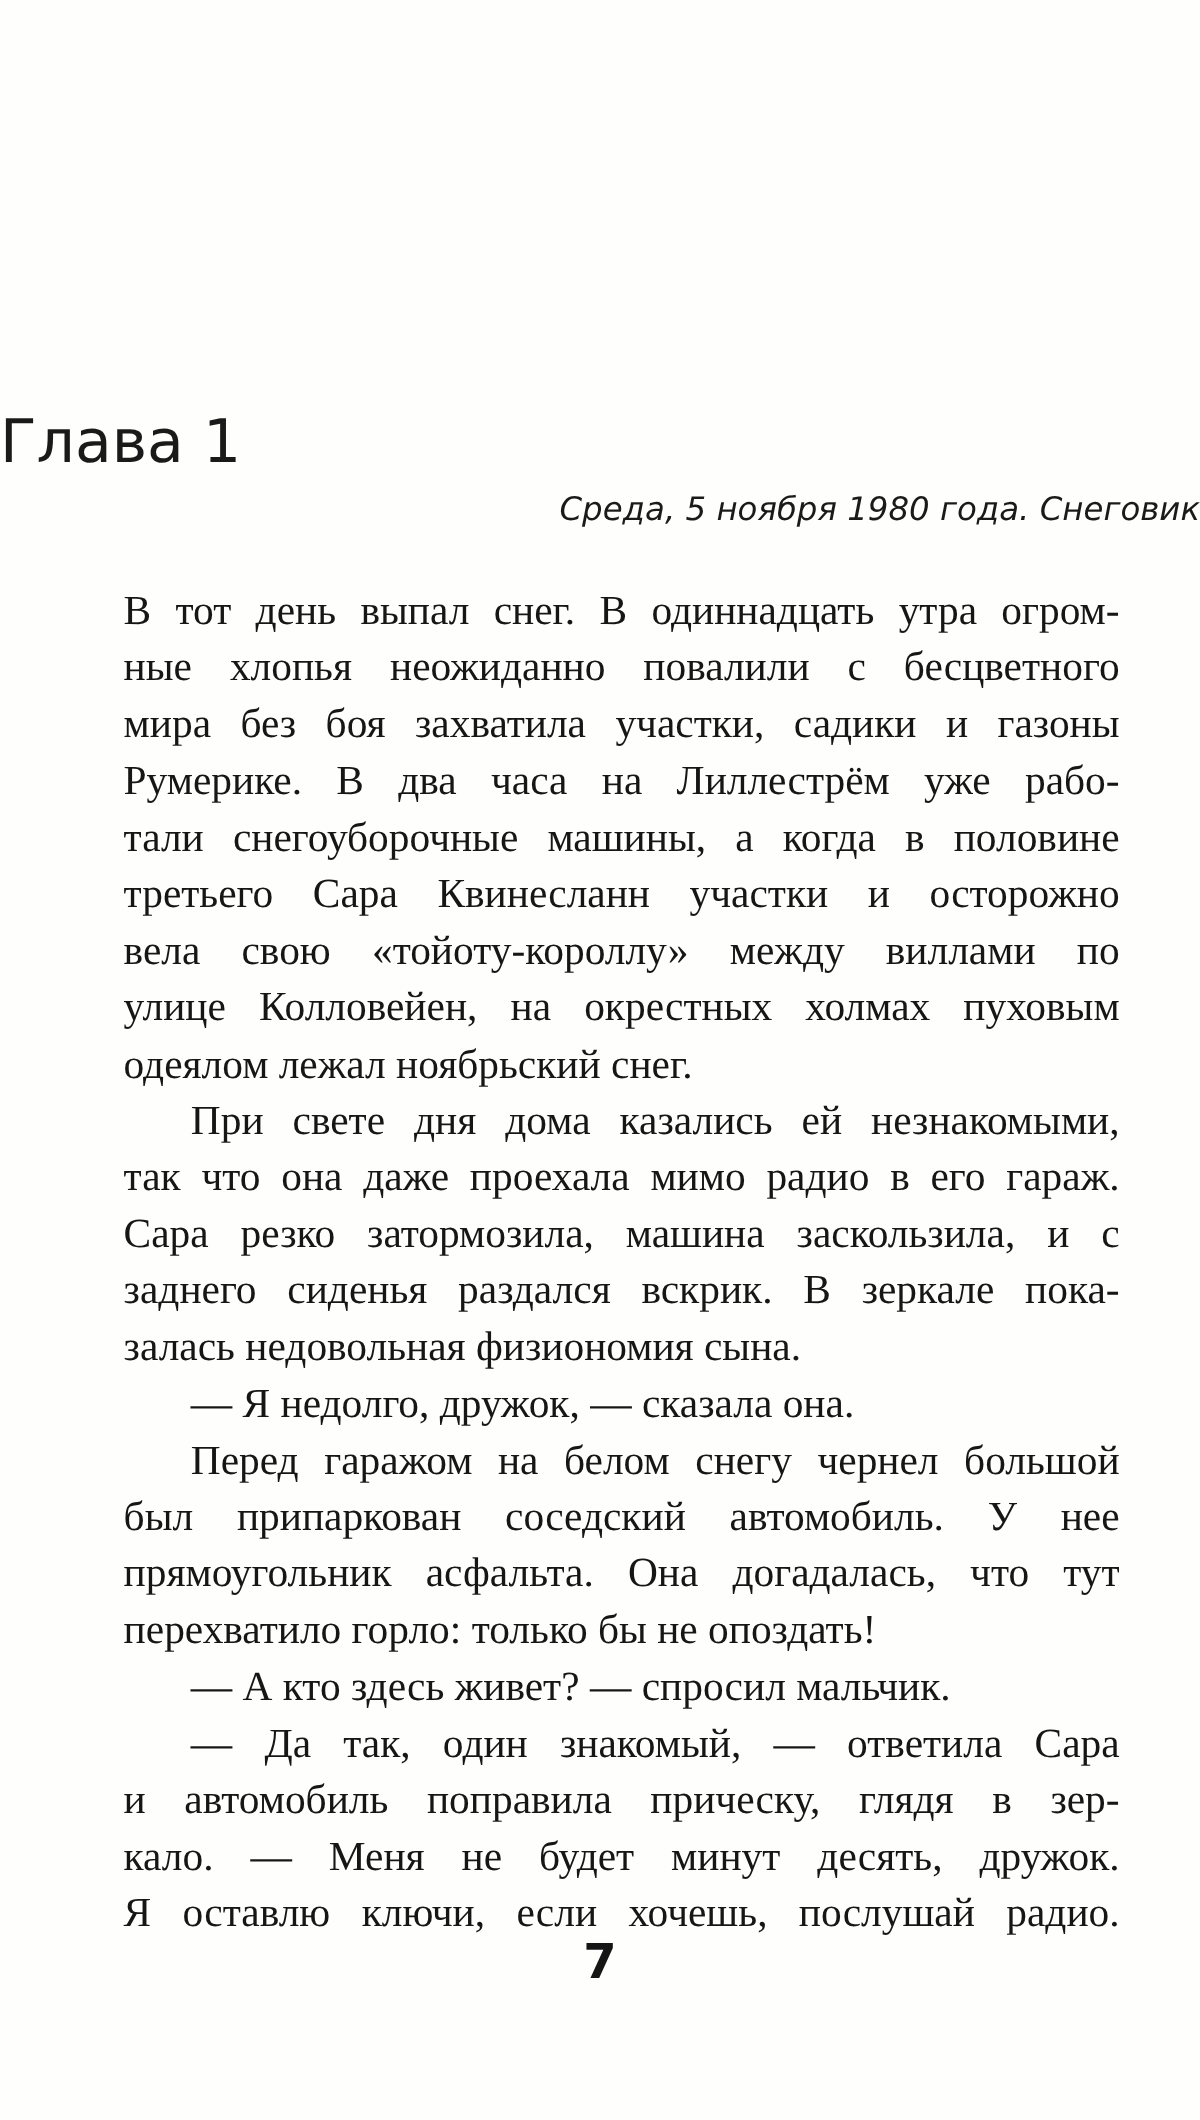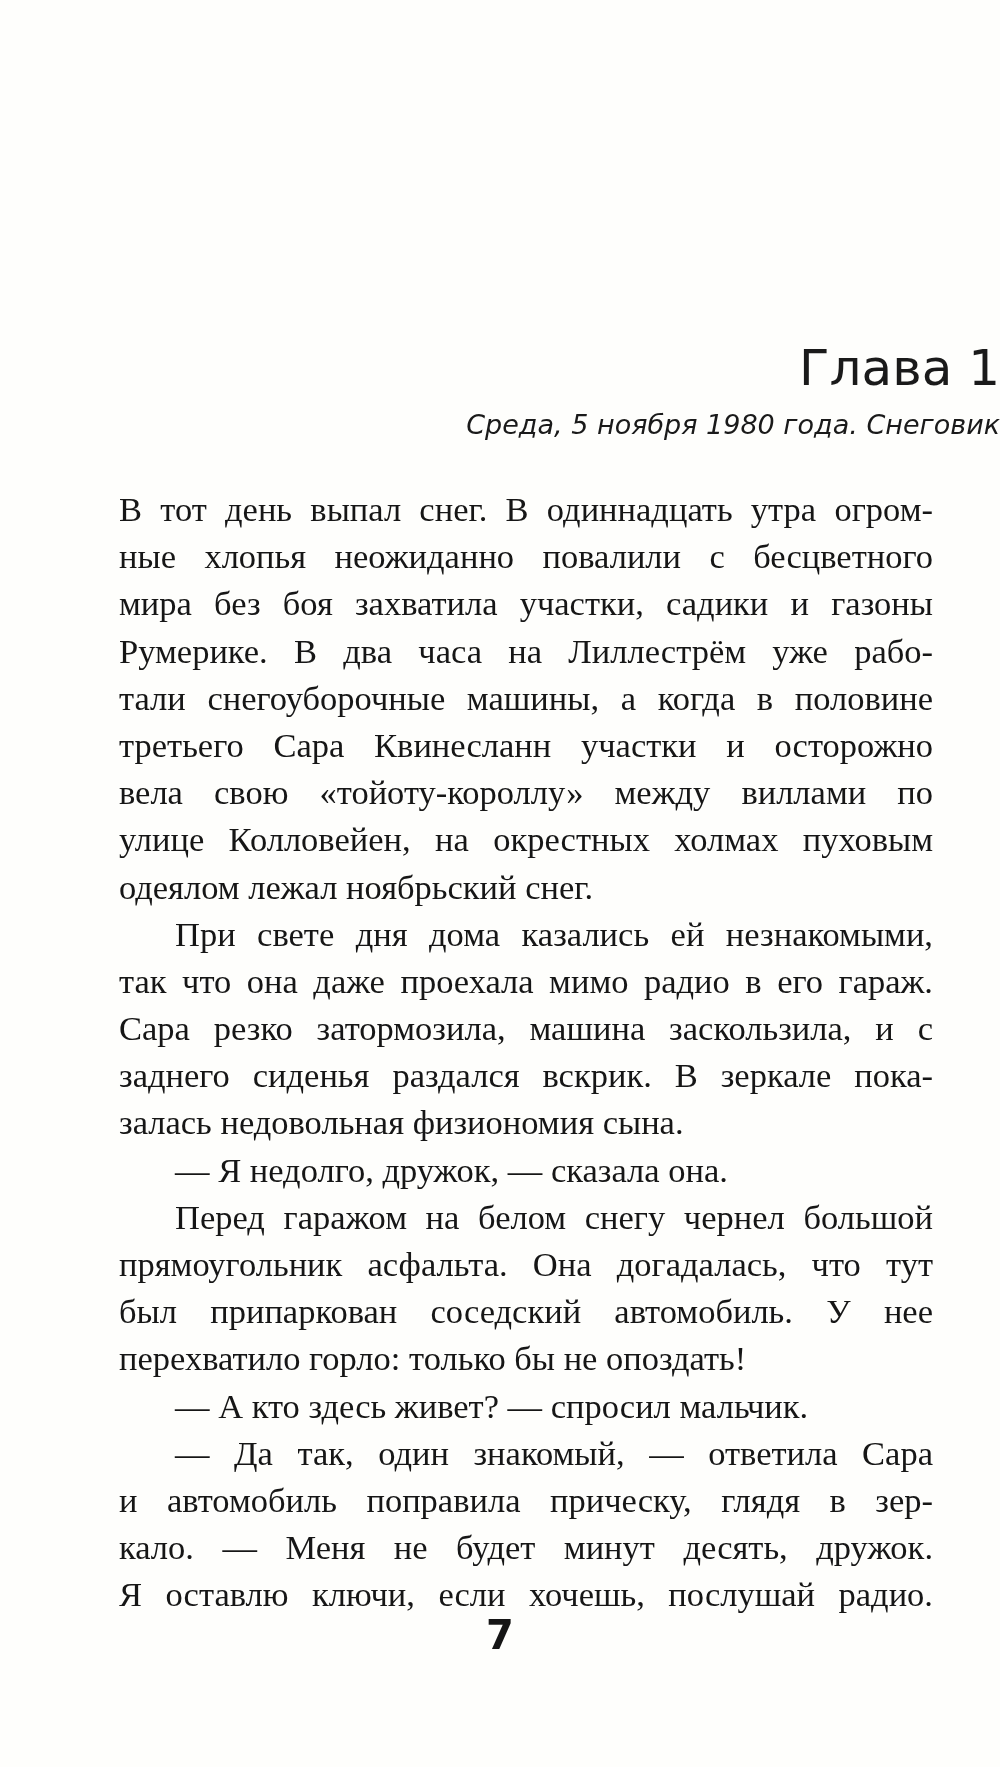--- a/index.html
+++ b/index.html
@@ -16,21 +16,21 @@
   }
   .page {
     position: absolute;
     left: 0; top: 0;
     width: 1000px; height: 1767px;
   }
   .chapter-title {
     position: absolute;
     left: 0; width: 1000px;
     top: 338px;
-    text-align: right;
+    text-align: left;
     font-family: "DejaVu Sans", sans-serif;
     font-size: 50px;
     line-height: 60px;
     color: #1a1a1a;
     letter-spacing: 0px;
   }
   .chapter-subtitle {
     position: absolute;
     left: 0; width: 1000px;
     top: 407px;
@@ -50,21 +50,20 @@
     font-size: 34.5px;
     line-height: 47.2px;
     color: #161616;
   }
   .line {
     display: block;
     white-space: nowrap;
     text-align: justify;
     text-align-last: justify;
     height: 47.2px;
-    margin-left: 16px;
   }
   .line.last {
     text-align-last: left;
   }
   .line.indent {
     padding-left: 56px;
   }
   .page-number {
     position: absolute;
     left: 0; width: 1000px;
@@ -94,22 +93,22 @@
     <span class="line">вела свою «тойоту-короллу» между виллами по</span>
     <span class="line">улице Колловейен, на окрестных холмах пуховым</span>
     <span class="line last">одеялом лежал ноябрьский снег.</span>
     <span class="line indent">При свете дня дома казались ей незнакомыми,</span>
     <span class="line">так что она даже проехала мимо радио в его гараж.</span>
     <span class="line">Сара резко затормозила, машина заскользила, и с</span>
     <span class="line">заднего сиденья раздался вскрик. В зеркале пока-</span>
     <span class="line last">залась недовольная физиономия сына.</span>
     <span class="line indent last">— Я недолго, дружок, — сказала она.</span>
     <span class="line indent">Перед гаражом на белом снегу чернел большой</span>
+    <span class="line">был припаркован соседский автомобиль. У нее</span>
     <span class="line">прямоугольник асфальта. Она догадалась, что тут</span>
-    <span class="line">был припаркован соседский автомобиль. У нее</span>
     <span class="line last">перехватило горло: только бы не опоздать!</span>
     <span class="line indent last">— А кто здесь живет? — спросил мальчик.</span>
     <span class="line indent">— Да так, один знакомый, — ответила Сара</span>
     <span class="line">и автомобиль поправила прическу, глядя в зер-</span>
     <span class="line">кало. — Меня не будет минут десять, дружок.</span>
     <span class="line">Я оставлю ключи, если хочешь, послушай радио.</span>
   </div>
 
   <div class="page-number">7</div>
 </div>

